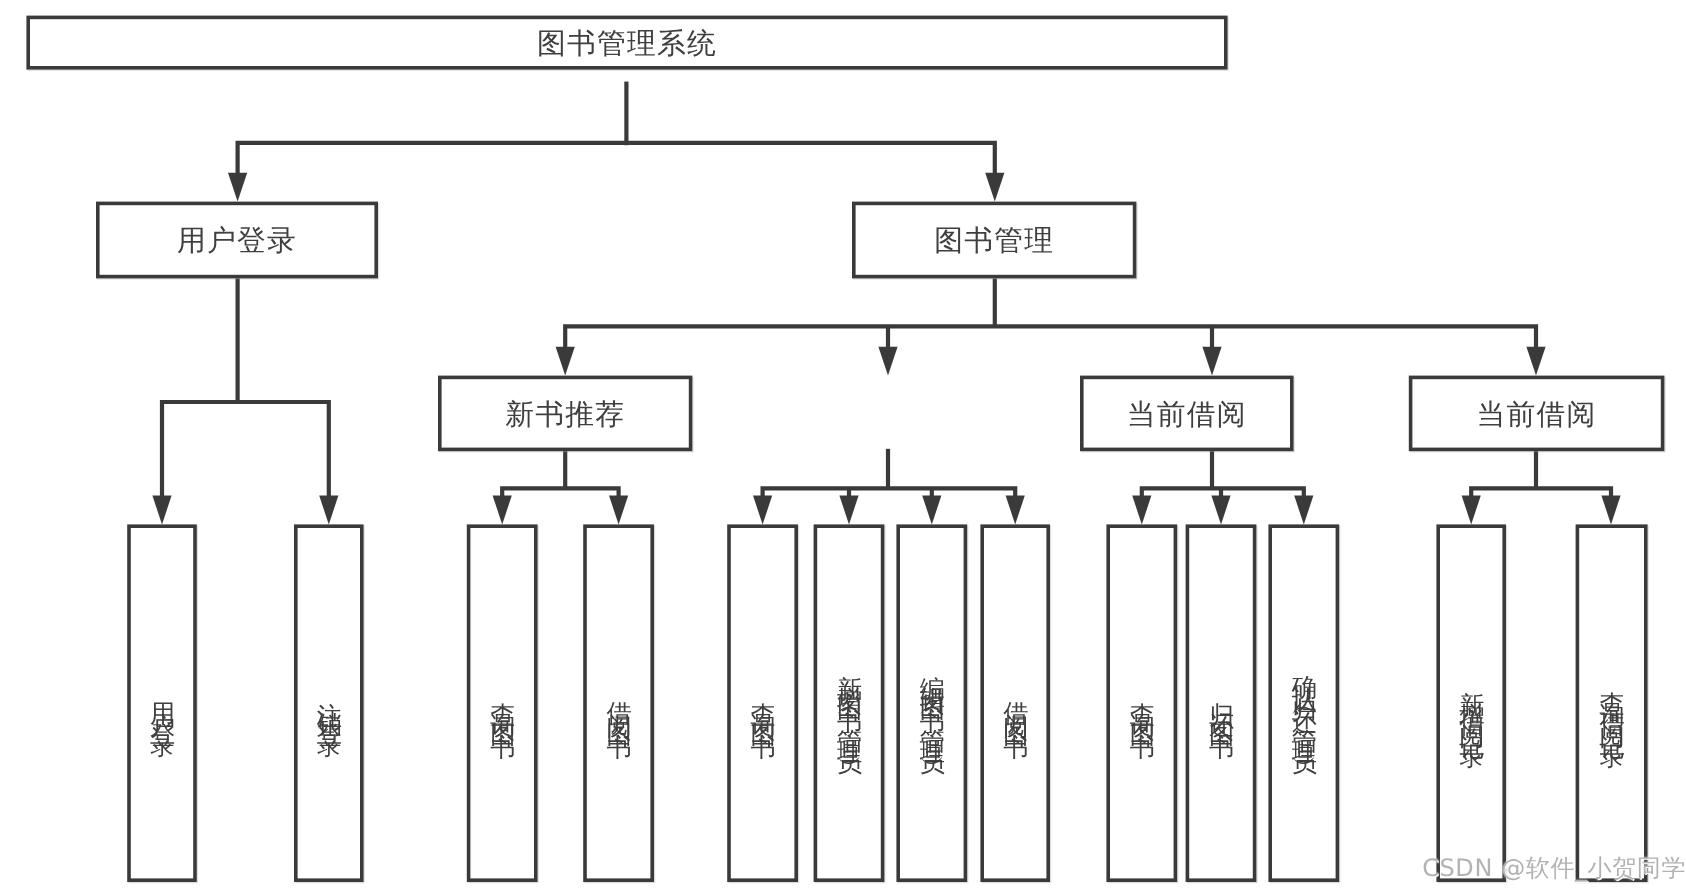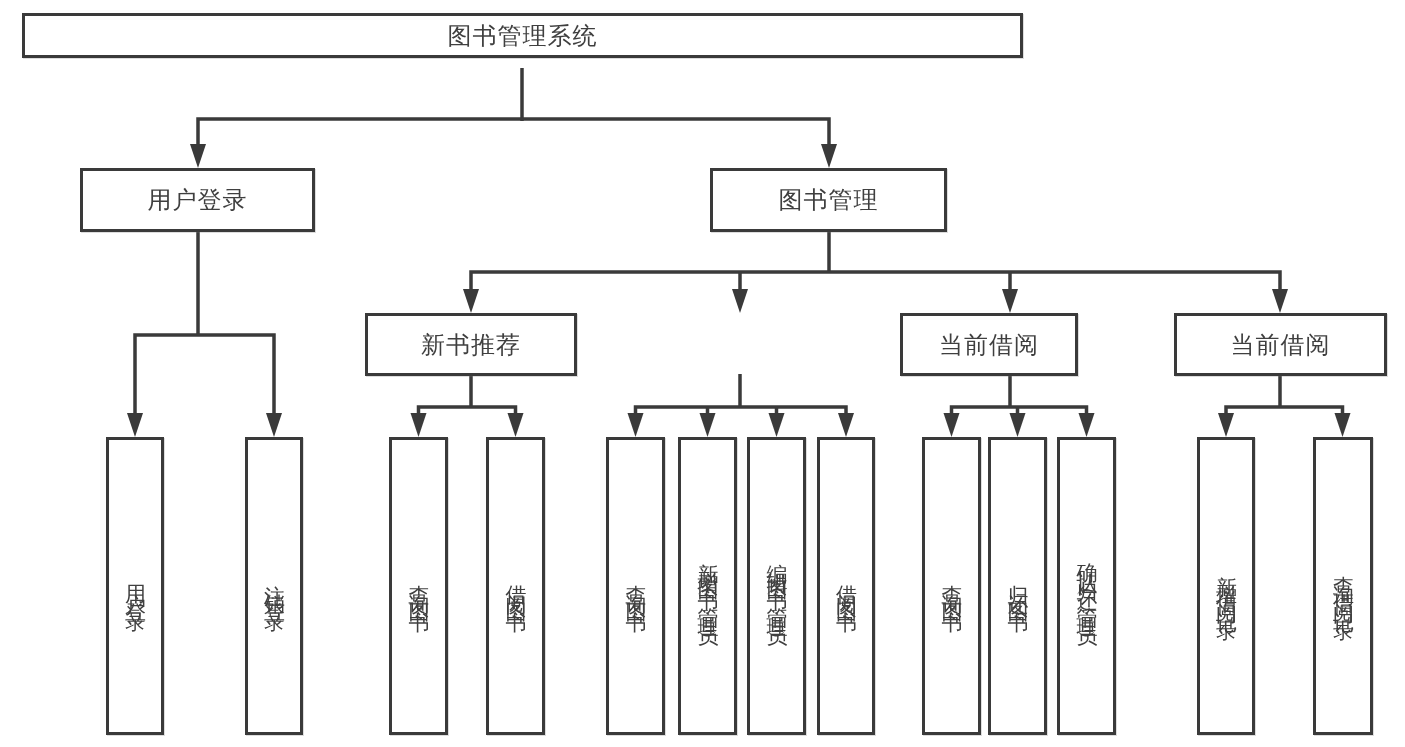--- a/index.html
+++ b/index.html
@@ -170,14 +170,15 @@
     <span class="lbl">确认归还（管理员）</span>
   </div>
 
   <div class="box v" style="left:1197px; top:437px; width:58px; height:298px">
     <span class="lbl">新增借阅记录</span>
   </div>
   <div class="box v" style="left:1313px; top:437px; width:60px; height:298px">
     <span class="lbl">查询借阅记录</span>
   </div>
 
+  <div class="watermark">CSDN @软件_小贺同学</div>
 
 </div>
 
 </body></html>

